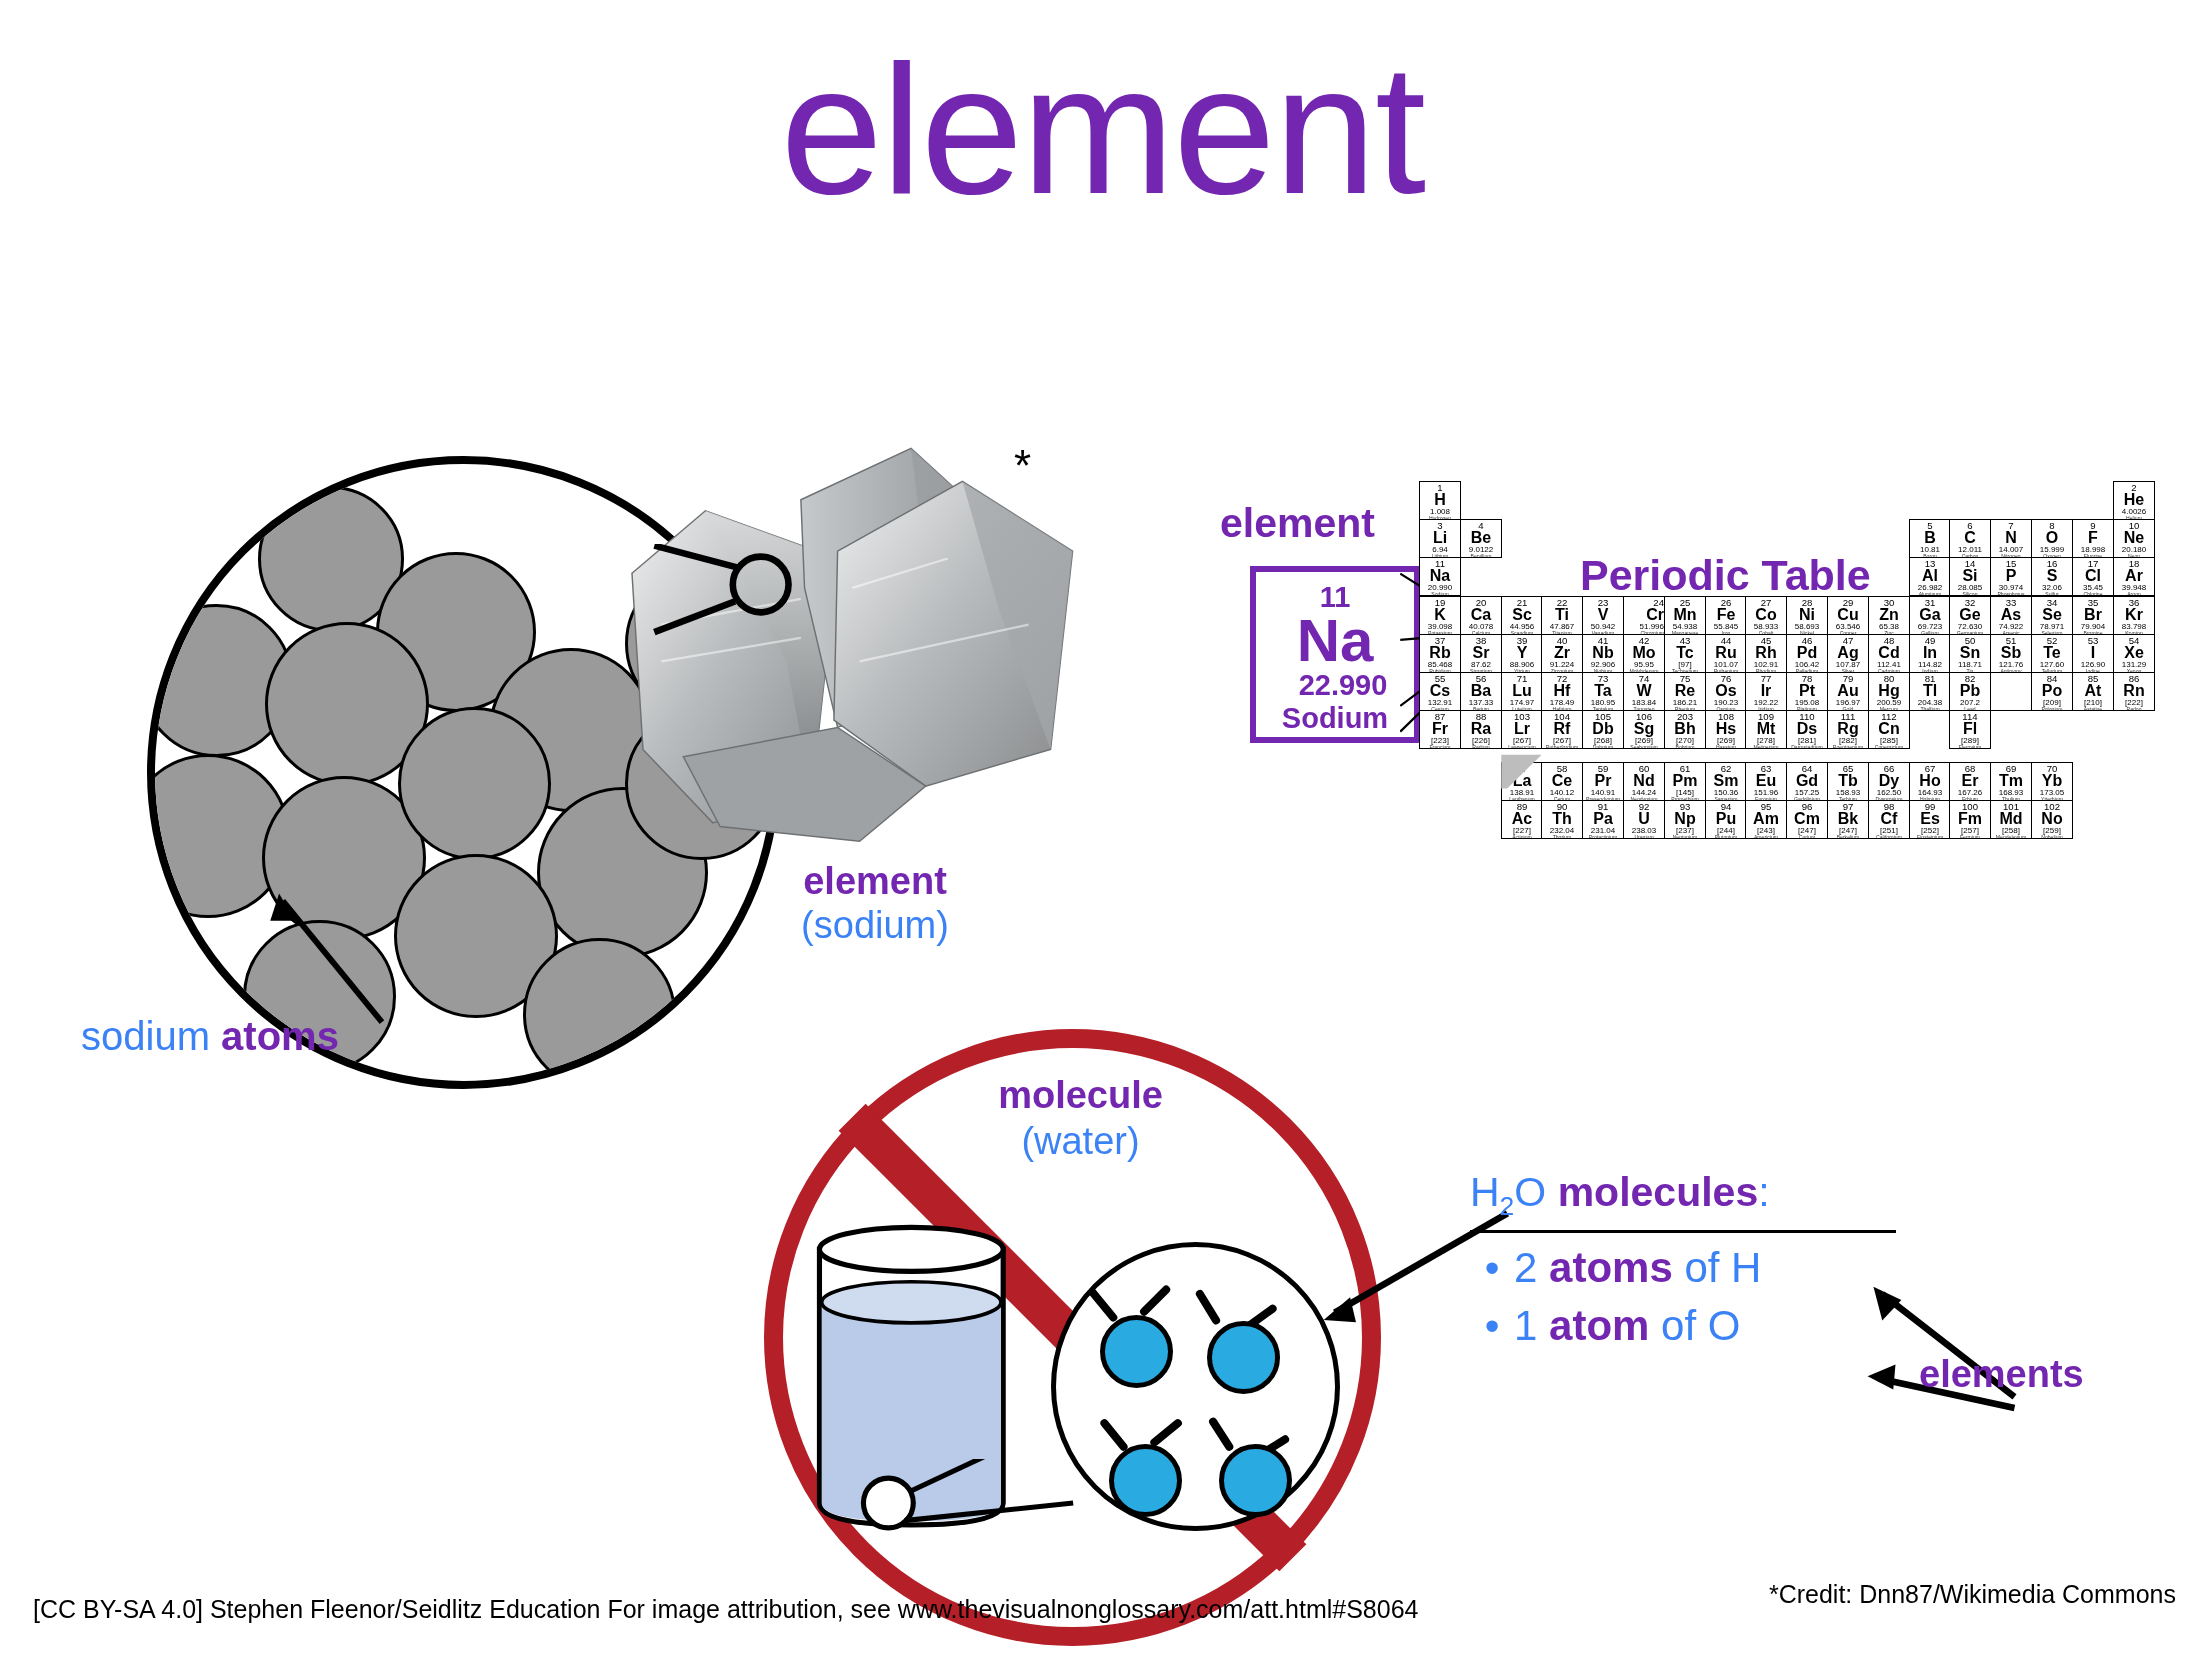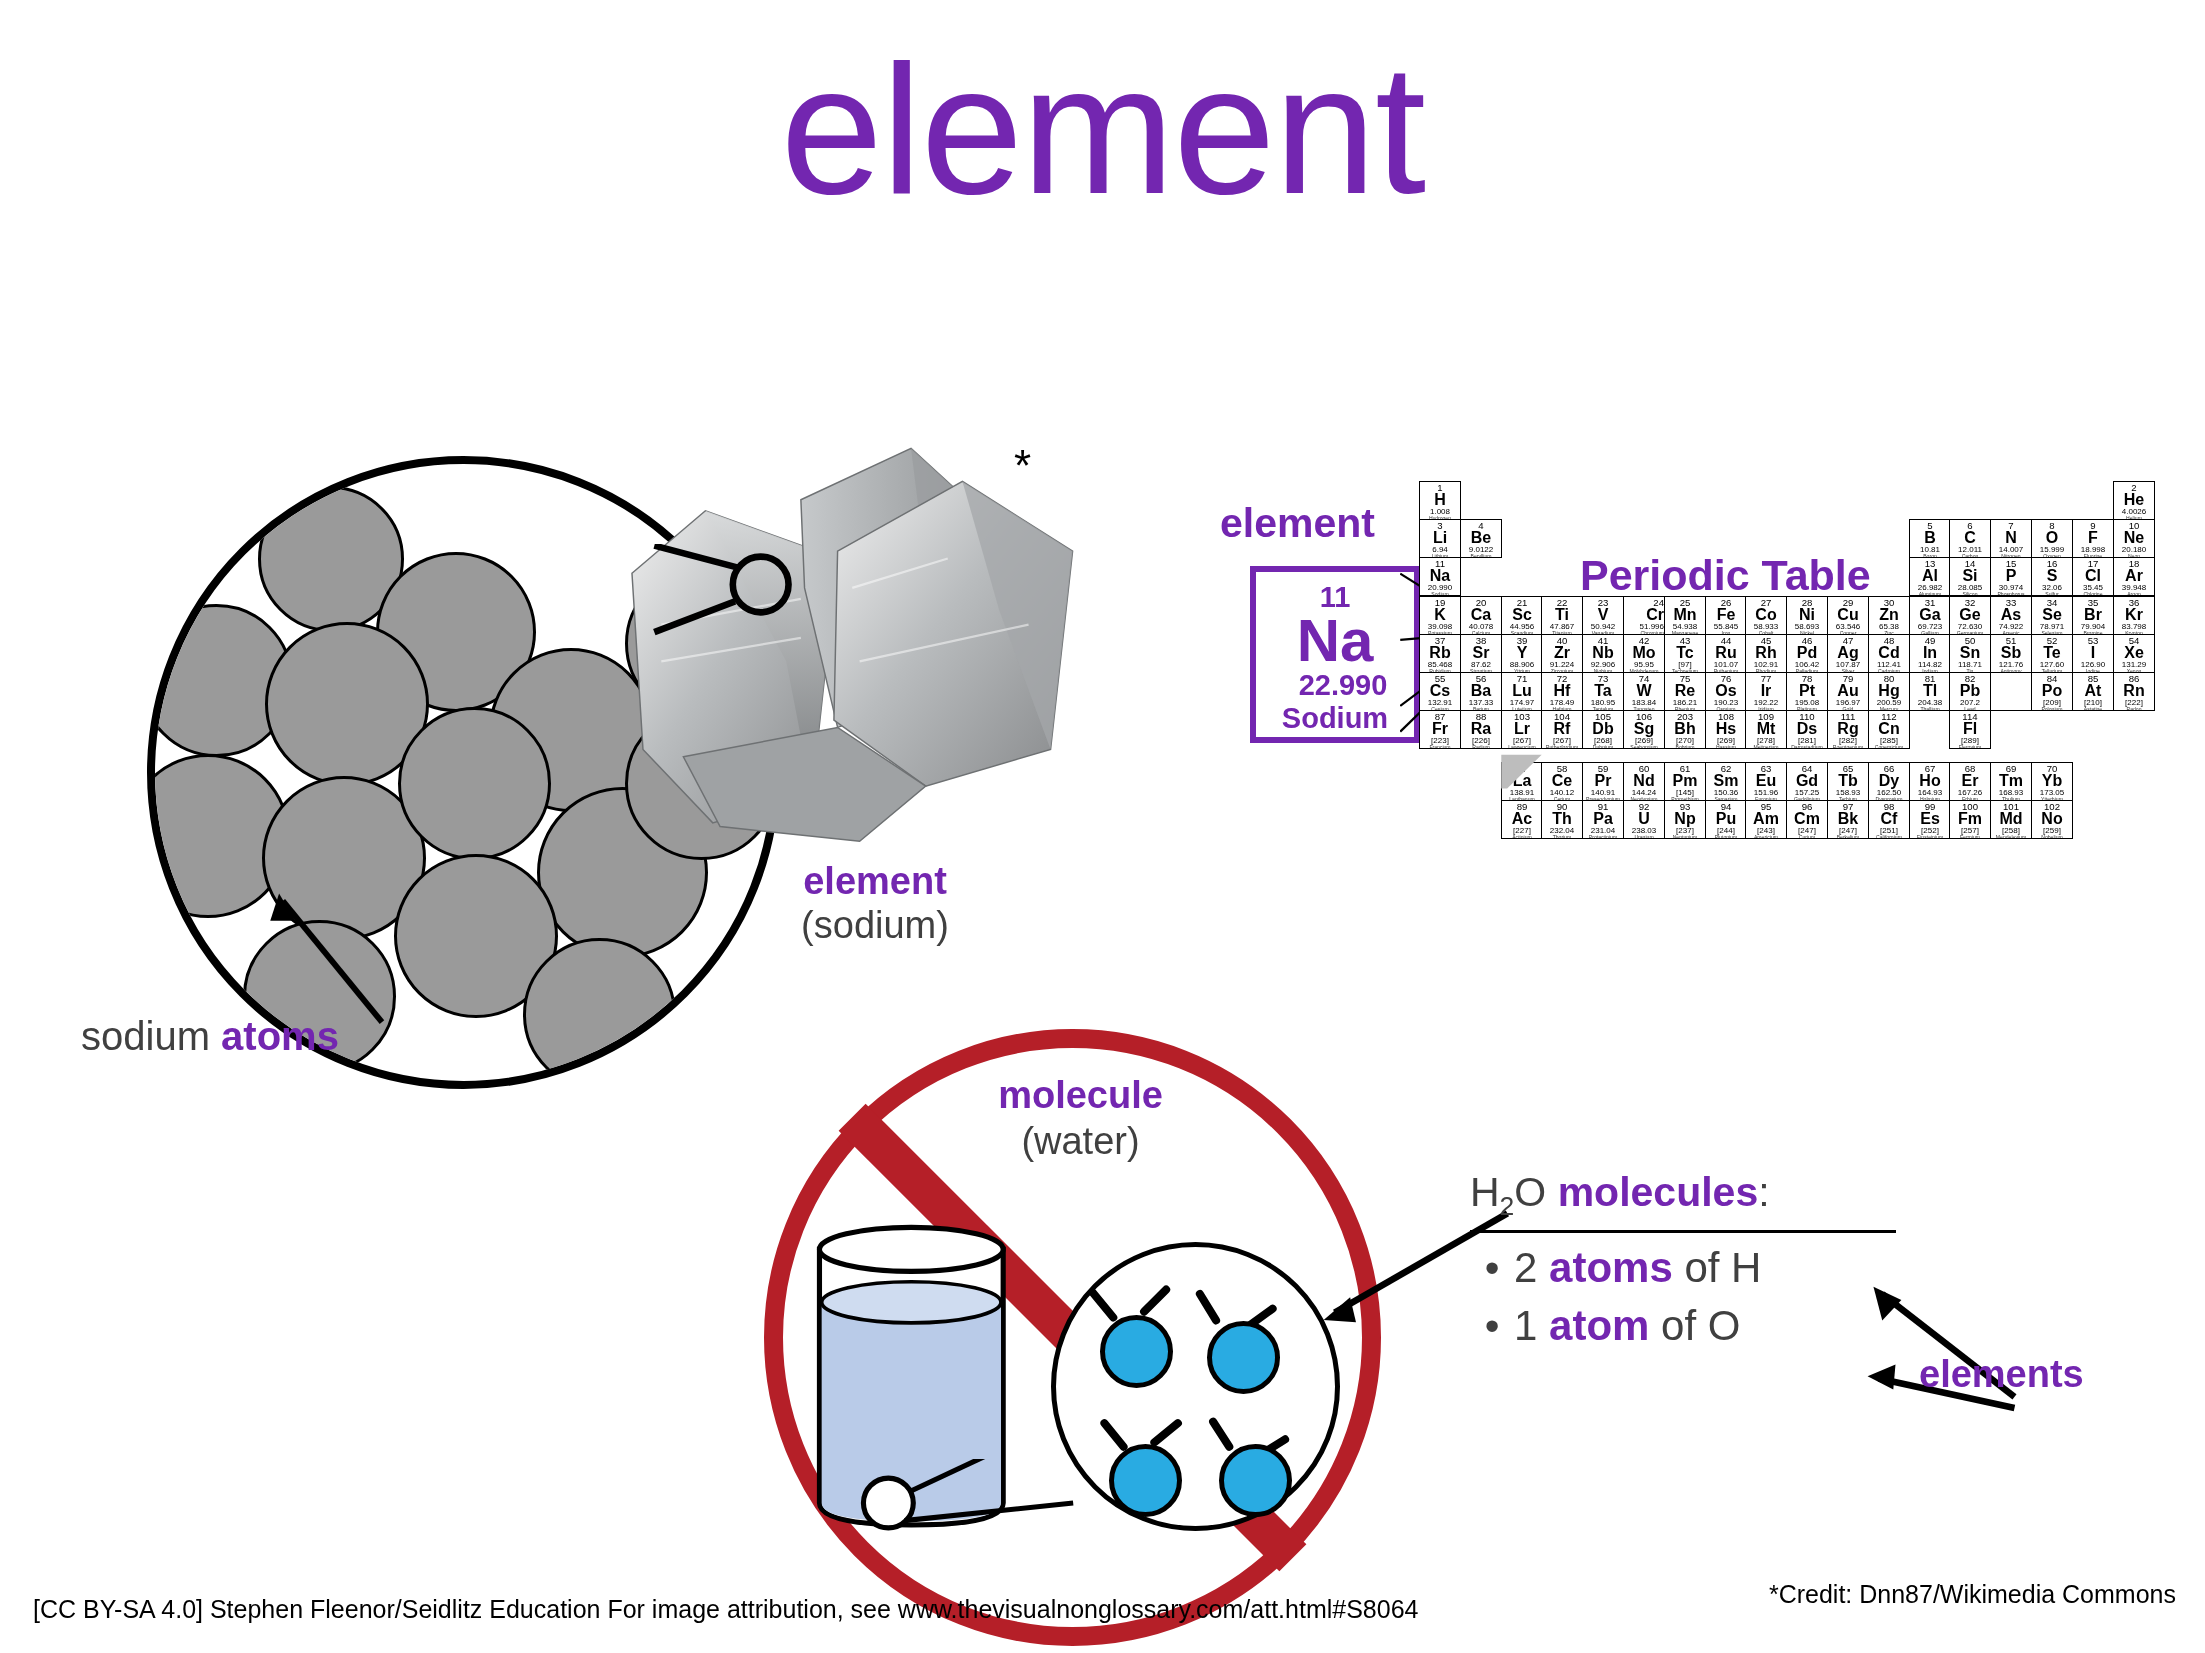--- a/index.html
+++ b/index.html
@@ -18,21 +18,21 @@
     text-align:center;
     font-size:184px;
     line-height:1;
     color:#7326b0;
     font-weight:400;
     letter-spacing:-1.5px;
   }
 
   
   .purple { color:#7326b0; font-weight:bold; }
-  .black  { color:#404040; }
+  .black  { color:#3b82f6; }
 
   
   #magnifier {
     left:147px; top:456px; width:617px; height:617px;
     border:8px solid #000;
     border-radius:50%;
     background:#ffffff;
     overflow:hidden;
   }
   .atom {

